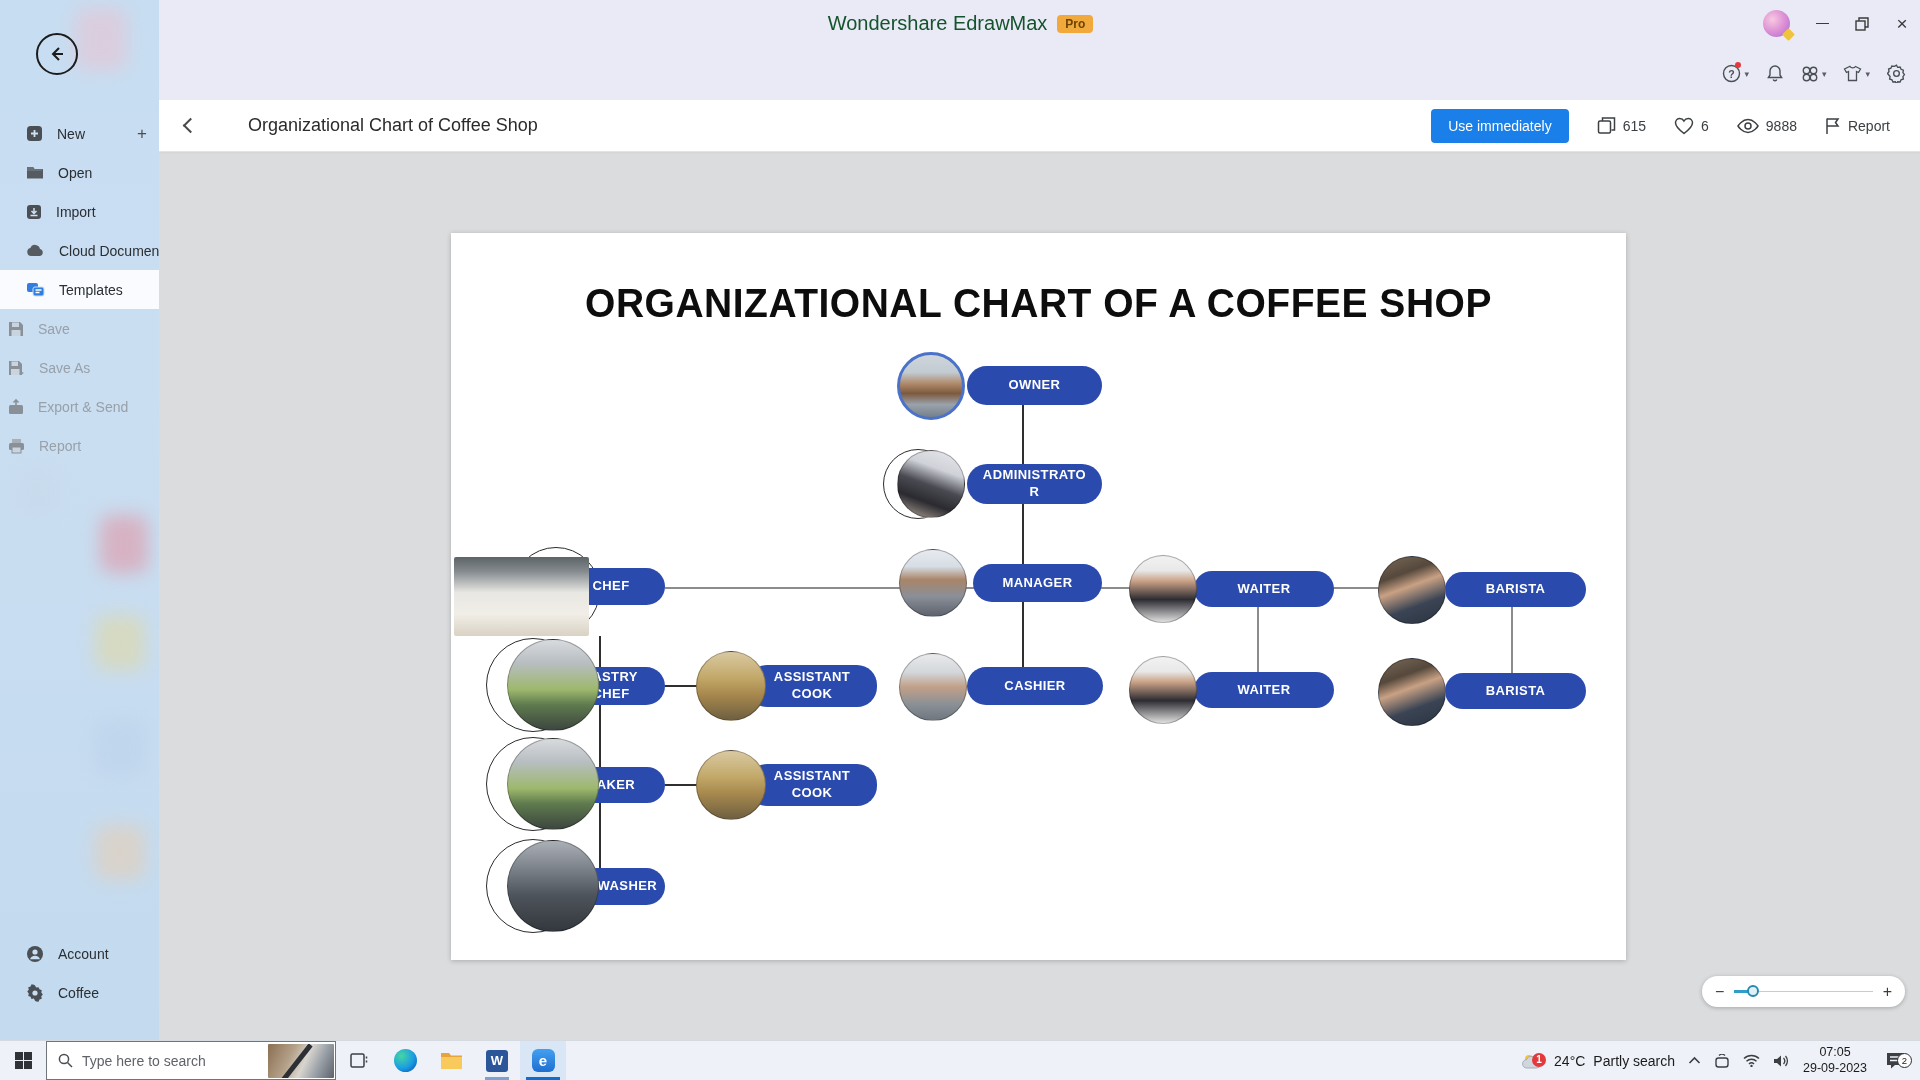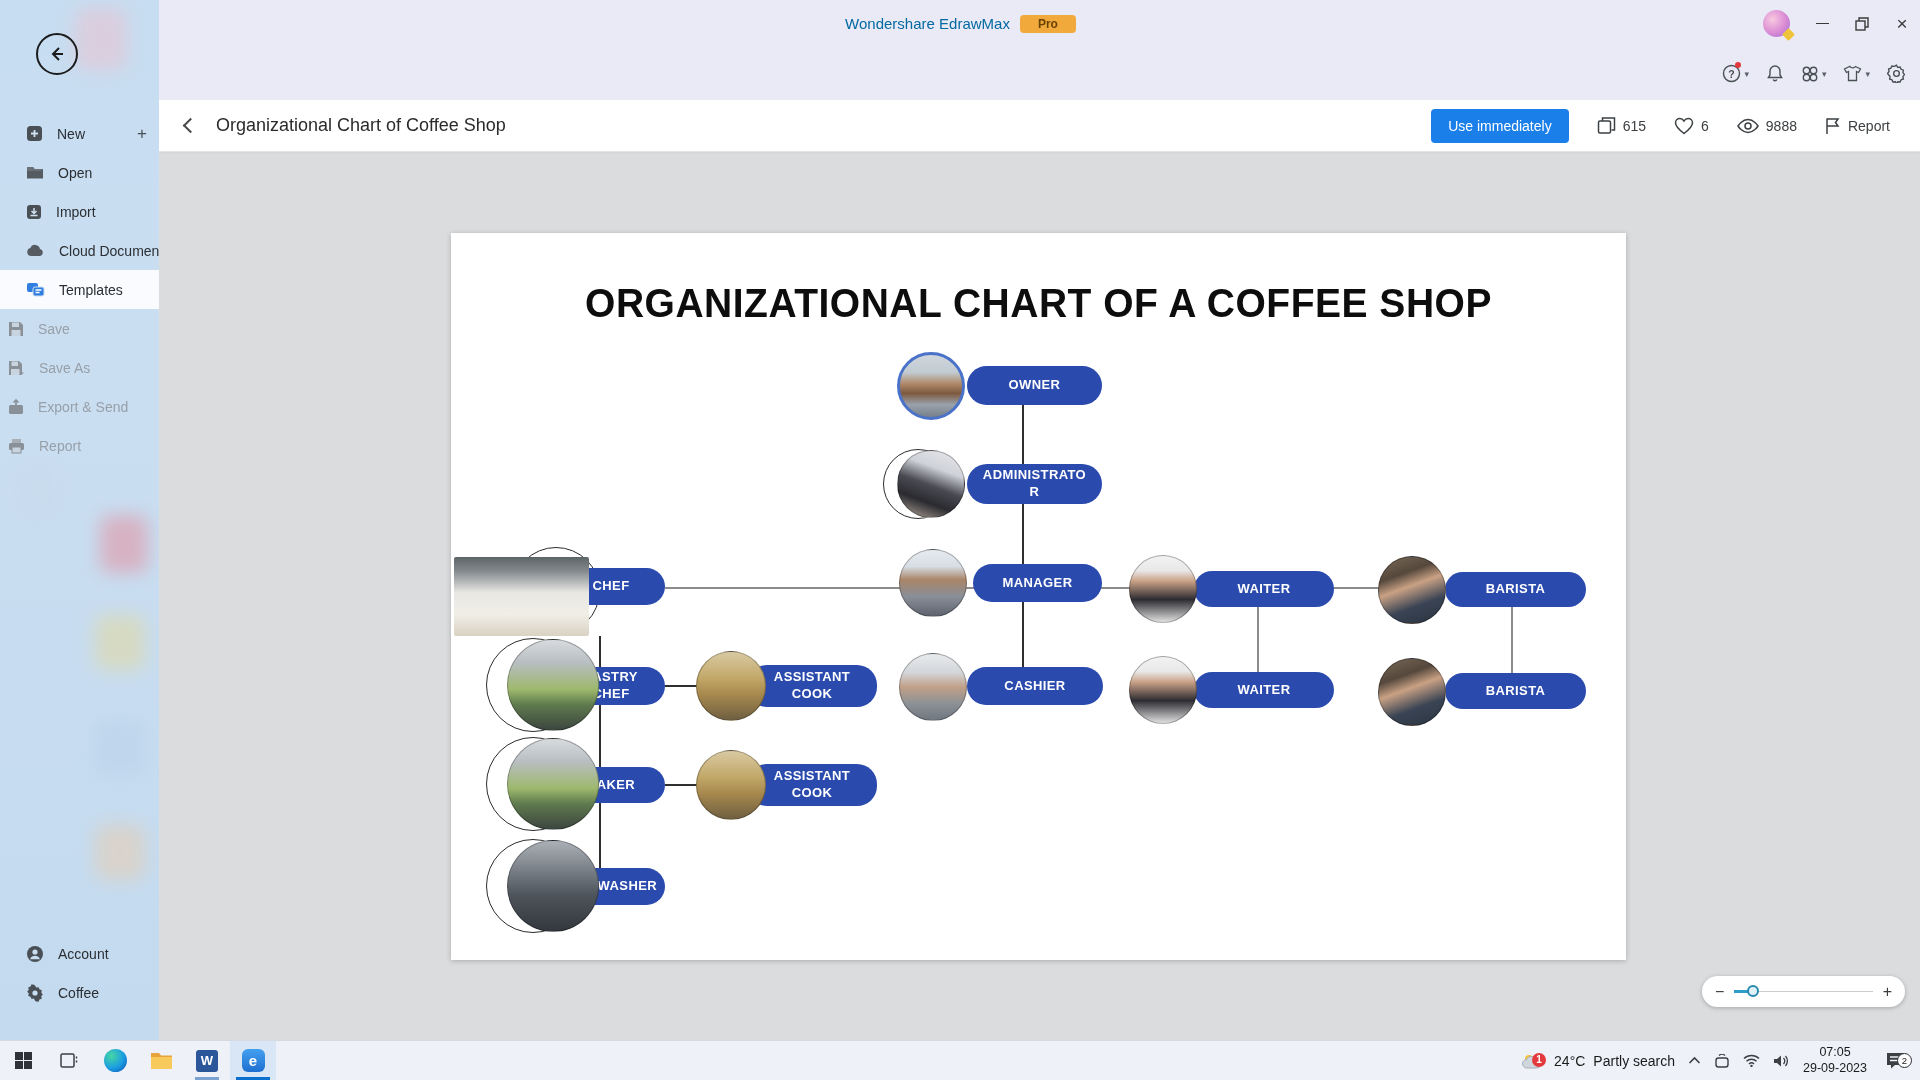--- a/index.html
+++ b/index.html
@@ -20,36 +20,36 @@
   .side-item.selected { background:rgba(255,255,255,0.88); }
   .side-item.disabled { color:#98a0a9;padding-left:8px; }
   .side-item .plus-right { position:absolute; right:12px; font-size:17px; color:#4a4f55; }
   .side-bottom { position:absolute; left:0; bottom:28px; width:100%; }
   .ico { flex:0 0 auto; display:block; }
 
   
   .main { position:absolute; left:159px; top:0; right:0; bottom:40px; }
   .titlebar { position:relative; height:47px; }
   .tb-center { position:absolute; left:0; right:158px; top:0; height:47px; display:flex; align-items:center; justify-content:center; gap:10px; }
-  .tb-title { font-size:15px; color:#0369a1; }
-  .pro-badge { background:#f2a93b; color:#6b4300; font-size:12px; font-weight:bold; padding:2px 18px; border-radius:4px; }
+  .tb-title { font-size:20px; color:#14532d; }
+  .pro-badge { background:#f2a93b; color:#6b4300; font-size:12px; font-weight:bold; padding:2px 8px; border-radius:4px; }
   .win-controls { position:absolute; right:10px; top:0; height:47px; display:flex; align-items:center; gap:24px; }
   .tb-avatar { width:27px; height:27px; border-radius:50%; background:radial-gradient(circle at 35% 35%, #f8c9e0, #d98ad4 55%, #9a6fd8); position:relative; }
   .tb-avatar::after { content:""; position:absolute; right:-3px; bottom:-2px; width:9px; height:9px; background:#f0c33c; transform:rotate(45deg); border-radius:1px; }
   .wc { width:16px; height:16px; display:flex; align-items:center; justify-content:center; cursor:pointer; color:#3a3a3a; }
   .wc-min { width:13px; height:1.6px; background:#3a3a3a; }
   .wc-close { font-size:19px; line-height:1; color:#3a3a3a; }
 
   .iconrow { height:53px; display:flex; align-items:center; justify-content:flex-end; gap:17px; padding-right:14px; }
   .ir-item { display:flex; align-items:center; gap:3px; cursor:pointer; position:relative; }
   .caret { font-size:9px; color:#5a5f66; }
   .red-dot { position:absolute; top:-2px; right:8px; width:6px; height:6px; border-radius:50%; background:#e4393c; }
 
   
-  .header { height:52px; background:#fff; border-bottom:1px solid #e3e4e8; display:flex; align-items:center; padding:0 30px 0 26px; box-shadow:0 1px 2px rgba(0,0,0,.04); position:relative; z-index:3; }
+  .header { height:52px; background:#fff; border-bottom:1px solid #e3e4e8; display:flex; align-items:center; padding:0 30px 0 26px; box-shadow:0 1px 2px rgba(0,0,0,.04); position:relative; z-index:3;gap:32px; }
   .chev-left { width:11px; height:11px; border-left:2.5px solid #4a4a4a; border-bottom:2.5px solid #4a4a4a; transform:rotate(45deg); cursor:pointer; }
   .hdr-title { margin-left:20px; font-size:18px; color:#2b2b2b; }
   .hdr-right { margin-left:auto; display:flex; align-items:center; gap:28px; }
   .use-btn { background:#1a7fe8; color:#fff; font-size:14px; border:none; border-radius:4px; padding:9px 17px; cursor:pointer; }
   .stat { display:flex; align-items:center; gap:7px; font-size:14px; color:#3c4043; cursor:pointer; }
 
   
   .canvas { position:relative; height:888px; background:#dadcde;padding-left:24px; }
   .page { position:absolute; left:292px; top:81px; width:1175px; height:727px; background:#fff; box-shadow:0 1px 5px rgba(0,0,0,.22); }
   .chart-title { position:absolute; top:48px; left:0; width:100%; text-align:center; font-size:39px; font-weight:bold; letter-spacing:0.5px; color:#0d0d0d; transform:scaleY(1.04); }
@@ -390,20 +390,28 @@
 
   <div class="taskbar">
     <div class="tb-btn">
       <svg width="17" height="17" viewBox="0 0 17 17">
           <rect x="0" y="0" width="8" height="8" fill="#2f3337"></rect>
           <rect x="9" y="0" width="8" height="8" fill="#2f3337"></rect>
           <rect x="0" y="9" width="8" height="8" fill="#2f3337"></rect>
           <rect x="9" y="9" width="8" height="8" fill="#2f3337"></rect>
         </svg>
     </div>
+    <div class="searchbox">
+      <svg width="15" height="15" viewBox="0 0 15 15">
+          <circle cx="6" cy="6" r="4.6" fill="none" stroke="#4a4f55" stroke-width="1.5"></circle>
+          <path d="M9.5 9.5 14 14" stroke="#4a4f55" stroke-width="1.5"></path>
+        </svg>
+      <input type="text" placeholder="Type here to search" style="">
+      <div class="bing-thumb"></div>
+    </div>
     <div class="tb-btn">
       <svg width="19" height="17" viewBox="0 0 19 17">
           <rect x="1" y="2" width="13" height="13" rx="1.5" fill="none" stroke="#3c4043" stroke-width="1.5"></rect>
           <path d="M16.5 4.5v2M16.5 8.5v2" stroke="#3c4043" stroke-width="1.5"></path>
         </svg>
     </div>
     <div class="tb-btn">
         <div class="edge-icon"></div>
       </div>
     <div class="tb-btn">

